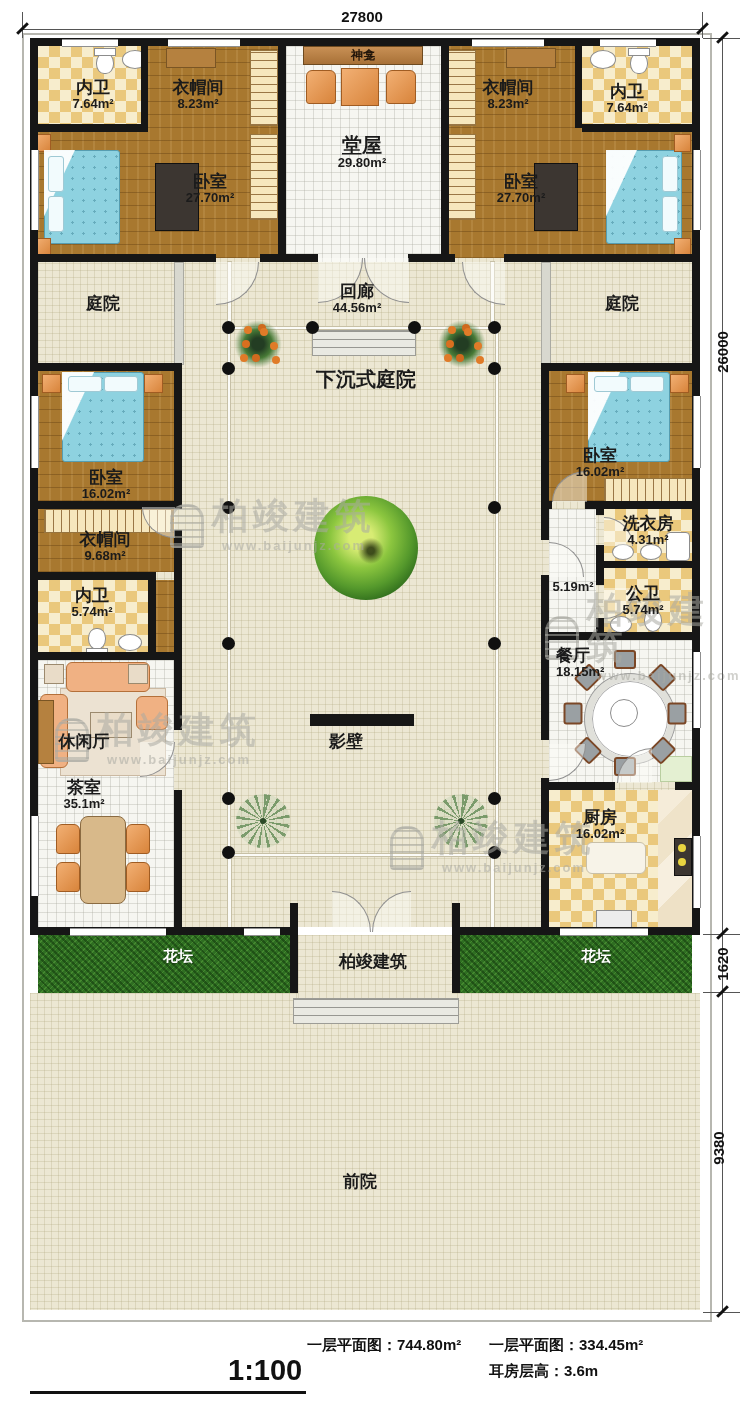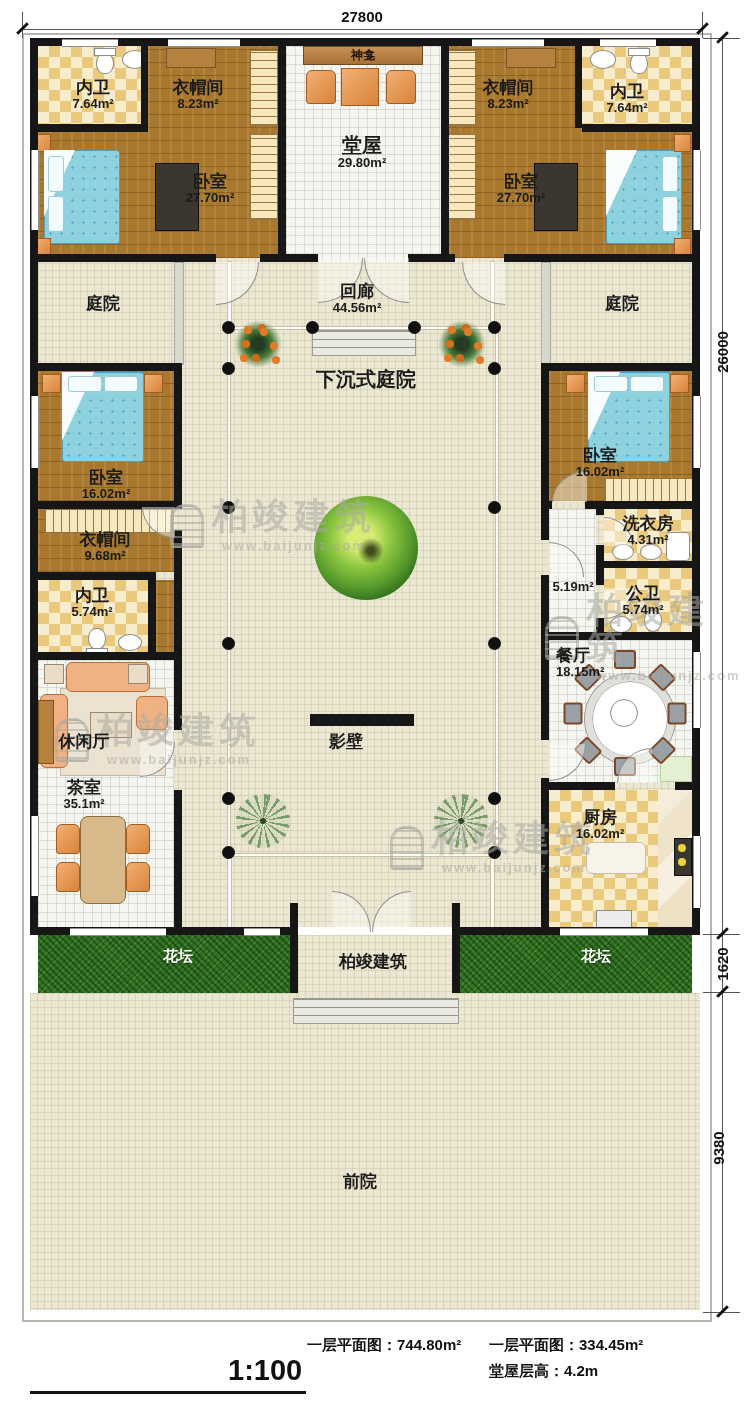--- a/index.html
+++ b/index.html
@@ -460,16 +460,16 @@
   <div class="a dim vdim" style="left:718px;top:1148px;">9380</div>
 
   <div class="a tb-scale" style="left:228px;top:1354px;">1:100</div>
   <div class="a tb-underline" style="left:30px;top:1391px;width:276px;height:3px;"></div>
 
   <div class="a stats" style="left:307px;top:1332px;">
     <div><span>一层平面图：</span><span>744.80m²</span></div>
   </div>
   <div class="a stats" style="left:489px;top:1332px;">
     <div><span>一层平面图：</span><span>334.45m²</span></div>
-    <div><span>堂屋层高：</span><span>4.2m</span></div>
+    <div><span>耳房层高：</span><span>3.6m</span></div>
   </div>
 
 </div>
 
 </body></html>

